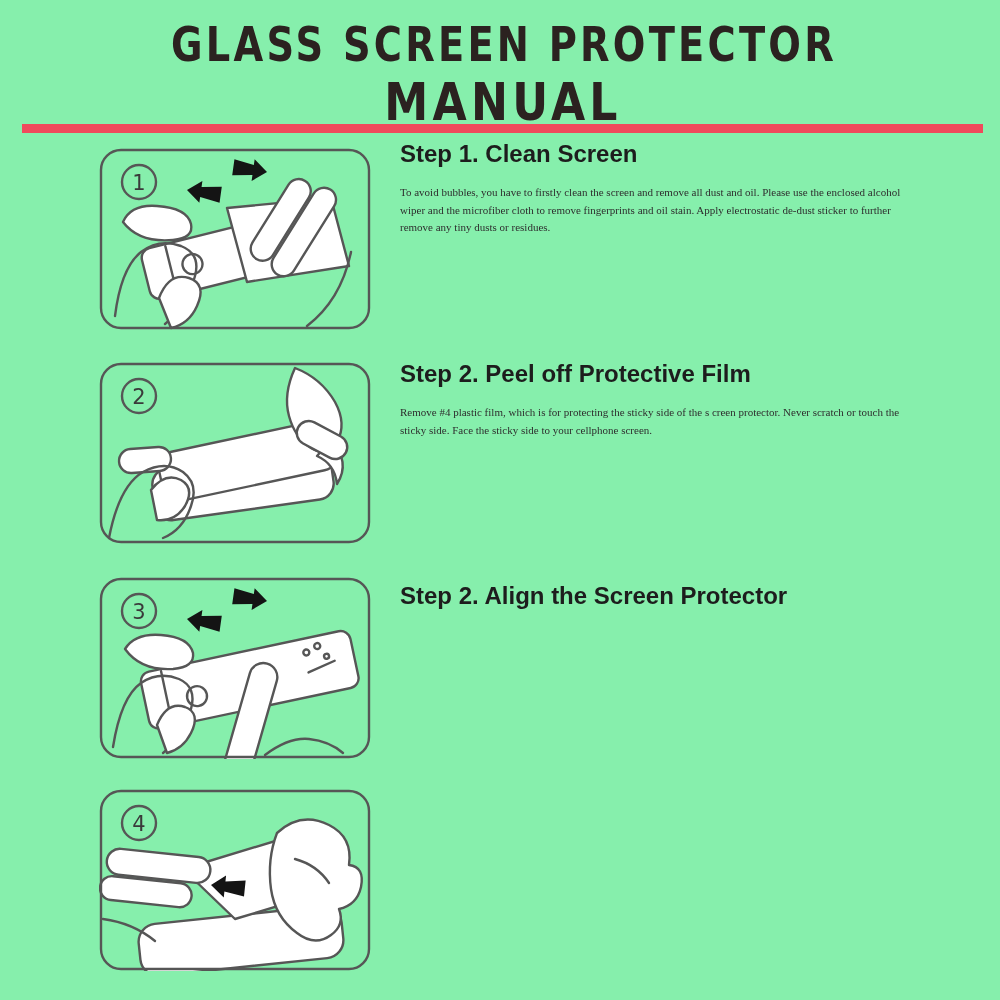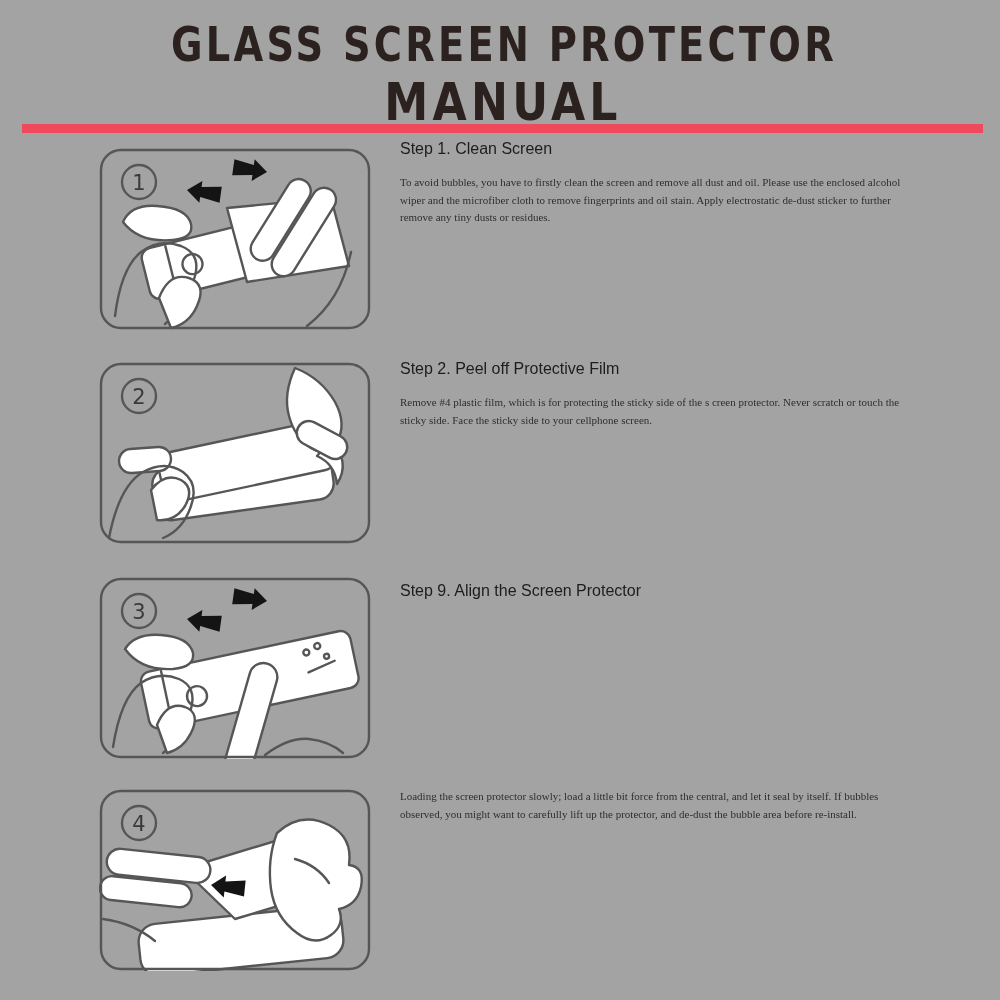--- a/index.html
+++ b/index.html
@@ -1,27 +1,27 @@
 <!DOCTYPE html>
 <html><head>
 <meta charset="utf-8">
 <style>
   html,body{margin:0;padding:0;background:#ffffff;}
-  #page{position:relative;width:1000px;height:1000px;background:#a3a3a3;overflow:hidden;
+  #page{position:relative;width:1000px;height:1000px;background:#86efac;overflow:hidden;
         font-family:"Liberation Sans",sans-serif;}
   
   .title{position:absolute;left:0;width:1000px;text-align:center;color:#2b2220;
          font-family:"DejaVu Sans",sans-serif;font-weight:800;white-space:nowrap;}
   #title1{top:16px;font-size:48px;letter-spacing:4px;transform:scaleX(.8);transform-origin:52% 50%;}
   #title2{top:72px;font-size:52px;letter-spacing:5px;transform:scaleX(.85);transform-origin:52% 50%;}
   #divider{position:absolute;left:22px;top:124px;width:961px;height:9px;background:#ef4a5c;}
   
   .fig{position:absolute;left:99px;}
   .txt{position:absolute;left:400px;width:517px;}
-  .step-heading{margin:0 0 16px 0;font-size:16px;font-weight:400;color:#1d1d1d;
+  .step-heading{margin:0 0 16px 0;font-size:24px;font-weight:700;color:#1d1d1d;
                 font-family:"Liberation Sans",sans-serif;}
   .step-body{margin:0;font-family:"Liberation Serif",serif;font-size:11px;line-height:1.6;
              color:#2e2e2e;}
   
   .ln{fill:none;stroke:#565656;stroke-width:2.4;stroke-linecap:round;stroke-linejoin:round;}
   .fw{fill:#ffffff;stroke:#565656;stroke-width:2.4;stroke-linecap:round;stroke-linejoin:round;}
   .blk{fill:#141414;stroke:none;}
   .numtxt{font:400 21px "DejaVu Sans",sans-serif;fill:#3a3a3a;}
 </style>
 </head>
@@ -117,21 +117,21 @@
       <path class="fw" d="M58,148 q10,-24 28,-18 q16,6 6,26 q-8,16 -24,20 z"></path>
     </g>
 
     <polygon class="blk" points="0,0 14,-11 14,-5 34,-8 34,8 14,5 14,11" transform="translate(88,42) rotate(8)"></polygon>
     <polygon class="blk" points="0,0 14,-11 14,-5 34,-8 34,8 14,5 14,11" transform="translate(168,24) rotate(188)"></polygon>
     <rect class="ln" x="2" y="2" width="268" height="178" rx="20" stroke-width="3"></rect>
     <circle class="ln" cx="40" cy="34" r="17"></circle>
     <text class="numtxt" x="40" y="42" text-anchor="middle">3</text>
   </svg>
   <div class="txt" style="top:582px">
-    <h2 class="step-heading">Step 9. Align the Screen Protector</h2>
+    <h2 class="step-heading">Step 2. Align the Screen Protector</h2>
   </div>
 
   <svg class="fig" style="top:789px" width="272" height="182" viewBox="0 0 272 182">
 
     <rect class="fw" x="40" y="126" width="204" height="52" rx="18" transform="rotate(-6 142 152)"></rect>
 
     <polygon class="fw" points="84,80 196,46 242,98 136,130"></polygon>
 
     <g>
       <path class="fw" d="M178,44 q24,-22 52,-8 q24,12 20,40 q16,2 12,22 q-4,18 -22,22 q6,16 -8,26 q-16,12 -34,-2 q-22,-16 -26,-44 q-4,-30 6,-56 z"></path>
@@ -143,16 +143,15 @@
       <rect class="fw" x="2" y="92" width="92" height="24" rx="12"></rect>
     </g>
     <path class="ln" d="M4,130 q30,4 52,22"></path>
 
     <polygon class="blk" points="0,0 14,-11 14,-5 34,-8 34,8 14,5 14,11" transform="translate(112,96) rotate(6)"></polygon>
     <rect class="ln" x="2" y="2" width="268" height="178" rx="20" stroke-width="3"></rect>
     <circle class="ln" cx="40" cy="34" r="17"></circle>
     <text class="numtxt" x="40" y="42" text-anchor="middle">4</text>
   </svg>
   <div class="txt" style="top:788px">
-    <p class="step-body">Loading the screen protector slowly; load a little bit force from the central, and let it seal by itself. If bubbles observed, you might want to carefully lift up the protector, and de-dust the bubble area before re-install.</p>
   </div>
 
 </div>
 
 </body></html>

